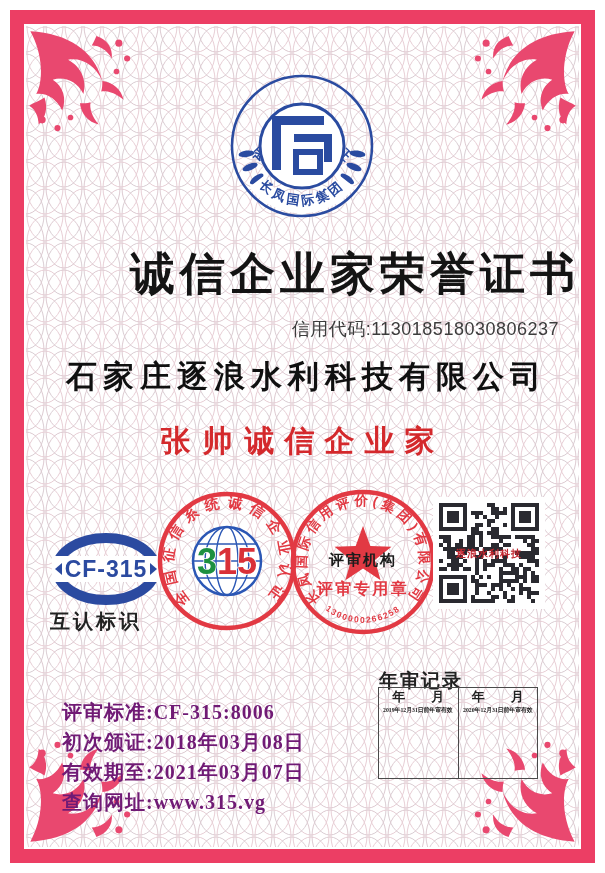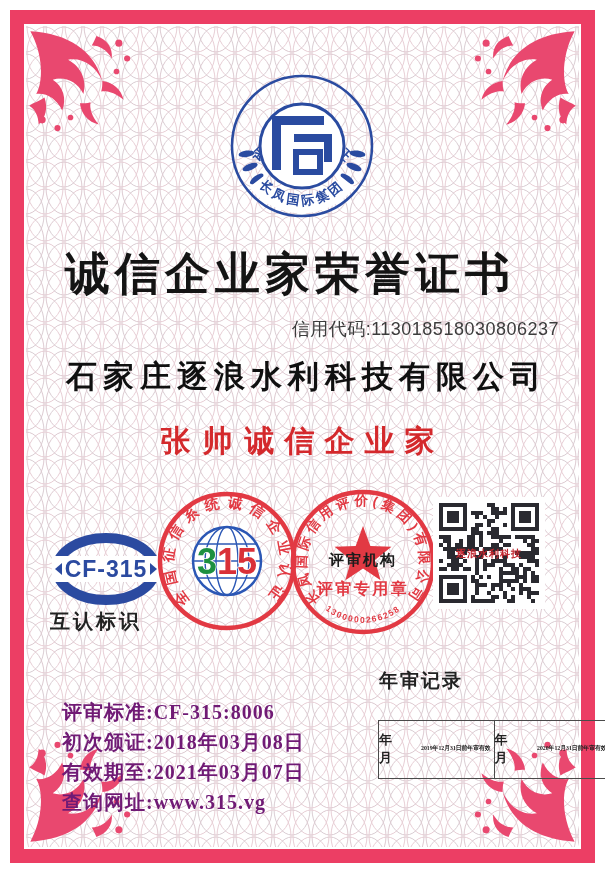--- a/index.html
+++ b/index.html
@@ -7,36 +7,36 @@
   .page { position:relative; width:605px; height:873px; background:#ffffff; overflow:hidden; margin:0 auto; }
   .border-band { position:absolute; inset:10px; border:14px solid #ec3e64; z-index:1; }
   .guilloche { position:absolute; left:26px; top:26px; width:553px; height:821px; z-index:0; }
   .flourish { position:absolute; width:118px; height:118px; color:#e9486f; z-index:2; }
   .fl-tl { left:28px; top:29px; }
   .fl-tr { right:28px; top:29px; transform:scaleX(-1); }
   .fl-bl { left:28px; bottom:29px; transform:scaleY(-1); }
   .fl-br { right:28px; bottom:29px; transform:scale(-1,-1); }
   .layer { position:absolute; z-index:3; }
   .emblem { left:216px; top:60px; width:172px; height:172px; }
-  .cert-title { top:244px; left:0; width:580px; text-align:center; font-size:45px; font-weight:900; color:#141414; letter-spacing:5px; }
+  .cert-title { top:244px; left:0; width:580px; text-align:right; font-size:45px; font-weight:900; color:#141414; letter-spacing:5px; }
   .credit-code { top:317px; right:46px; font-size:18px; font-weight:400; color:#3c3c3c; letter-spacing:0.5px; }
   .company { top:356px; left:0; width:605px; text-align:center; font-size:31px; font-weight:800; color:#101010; letter-spacing:6px;padding-left:8px; }
   .names-row { top:421px; left:0; width:605px; display:flex; justify-content:center; }
   .holder-name { font-size:30px; font-weight:800; color:#d4292c; letter-spacing:12px; }
   .honor-title { font-size:30px; font-weight:800; color:#d4292c; letter-spacing:10px; }
   .cf-badge { left:50px; top:532px; width:112px; height:74px; }
   .cf-caption { left:50px; top:608px; width:112px; font-size:20px; font-weight:700; color:#222; letter-spacing:3px; }
   .globe-stamp { left:156px; top:490px; width:142px; height:142px; }
   .star-stamp { left:288px; top:487px; width:150px; height:150px; }
   .qr-wrap { left:433px; top:497px; width:112px; height:112px; }
   .qr-caption { left:421px; top:634px; width:136px; text-align:center; font-size:15px; font-weight:700; color:#1d1d1d; letter-spacing:1px; }
   .details { left:62px; top:677px; font-family:"Liberation Serif", serif; font-size:20px; font-weight:700; color:#701a75; line-height:30px; letter-spacing:1px;margin-top:20px; }
   .ar-title { left:379px; top:668px; font-size:19px; font-weight:700; color:#222; letter-spacing:2px; font-family:"Liberation Serif", serif; }
   .ar-boxes { left:378px; top:687px; width:160px; height:92px; display:flex; }
-  .ar-box { flex:1; border:1.5px solid #4a4a4a; display:flex; flex-direction:row; justify-content:flex-start; align-items:center; padding-bottom:2px; background:transparent;margin-top:33px; }
+  .ar-box { flex:1; border:1.5px solid #4a4a4a; display:flex; flex-direction:column; justify-content:flex-start; align-items:center; padding-bottom:2px; background:transparent; }
   .ar-box + .ar-box { border-left:none; }
   .ar-fields { font-size:13px; font-weight:700; color:#222; font-family:"Liberation Serif", serif; }
   .ar-note { font-size:6.3px; font-weight:700; color:#222; white-space:nowrap; transform:scaleX(.92); font-family:"Liberation Serif", serif; }
 </style>
 </head>
 <body>
 
 <div class="page">
 
   <svg class="guilloche" xmlns="http://www.w3.org/2000/svg">

